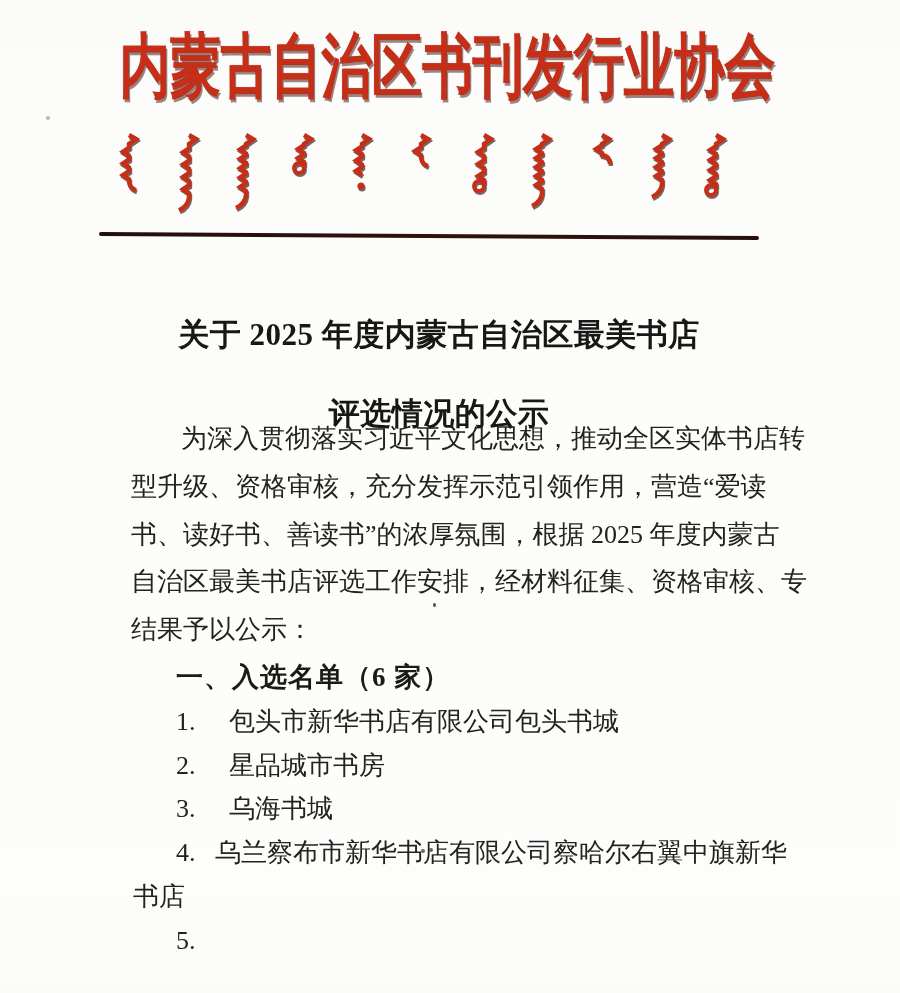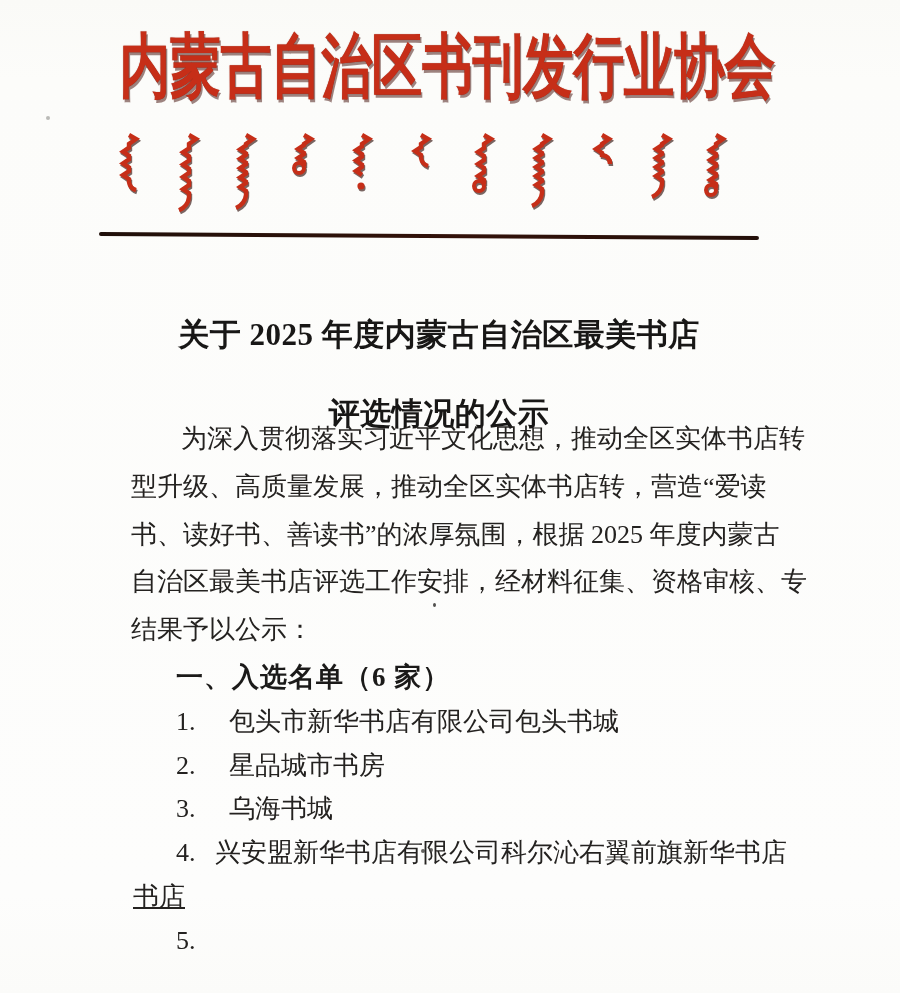--- a/index.html
+++ b/index.html
@@ -28,21 +28,21 @@
   .text-flow{position:absolute;top:413px;left:127px;width:660px;
              font-size:26px;line-height:43.8px;color:#242220;letter-spacing:0px;}
   .para-line{margin:4px;white-space:nowrap;}
   .para-line.indent{padding-left:50px;}
   .section-heading{margin:0;padding-left:49px;white-space:nowrap;
              font-family:Liberation Serif, serif;
              font-weight:700;color:#1b1a19;font-size:27px;letter-spacing:1px;}
   .list-row{display:flex;white-space:nowrap;}
   .list-row .list-num{display:inline-block;width:53px;margin-left:49px;
              font-family:"Liberation Serif","DejaVu Serif",serif;}
-  .wrap-line{margin:0;padding-left:6px;white-space:nowrap;text-decoration:underline;}
+  .wrap-line{margin:0;padding-left:6px;white-space:nowrap;}
 
   
   .speck{position:absolute;border-radius:50%;background:#6a6a66;}
   .speck.s1{left:46px;top:116px;width:4px;height:4px;opacity:.45;}
   .speck.s2{left:421px;top:849px;width:4px;height:4px;background:#3f3d3b;opacity:.8;}
   .speck.s3{left:429px;top:848px;width:4px;height:4px;background:#3f3d3b;opacity:.8;}
   .speck.s4{left:433px;top:603px;width:3px;height:4px;background:#33312f;opacity:.85;}
 </style>
 </head>
 <body>
@@ -93,42 +93,42 @@
     <div class="divider"></div>
   </header>
 
   <h1 class="doc-title">
     <span>关于 2025 年度内蒙古自治区最美书店</span>
     <span>评选情况的公示</span>
   </h1>
 
   <section class="text-flow">
     <p class="para-line indent">为深入贯彻落实习近平文化思想，推动全区实体书店转</p>
-    <p class="para-line">型升级、高质量发展，推动全区实体书店转，营造“爱读</p>
+    <p class="para-line">型升级、资格审核，充分发挥示范引领作用，营造“爱读</p>
     <p class="para-line">书、读好书、善读书”的浓厚氛围，根据 2025 年度内蒙古</p>
     <p class="para-line">自治区最美书店评选工作安排，经材料征集、资格审核、专</p>
     <p class="para-line">结果予以公示：</p>
 
     <p class="section-heading">一、入选名单（6 家）</p>
 
     <div class="list-row">
       <span class="list-num">1.</span>
       <span class="list-text">包头市新华书店有限公司包头书城</span>
     </div>
     <div class="list-row">
       <span class="list-num">2.</span>
       <span class="list-text">星品城市书房</span>
     </div>
     <div class="list-row">
       <span class="list-num">3.</span>
       <span class="list-text">乌海书城</span>
     </div>
     <div class="list-row">
       <span class="list-num">4.</span>
-      <span class="list-text">兴安盟新华书店有限公司科尔沁右翼前旗新华书店</span>
+      <span class="list-text">乌兰察布市新华书店有限公司察哈尔右翼中旗新华</span>
     </div>
     <p class="wrap-line">书店</p>
     <div class="list-row">
       <span class="list-num">5.</span>
     </div>
   </section>
 
   <div class="speck s1"></div>
   <div class="speck s2"></div>
   <div class="speck s3"></div>

